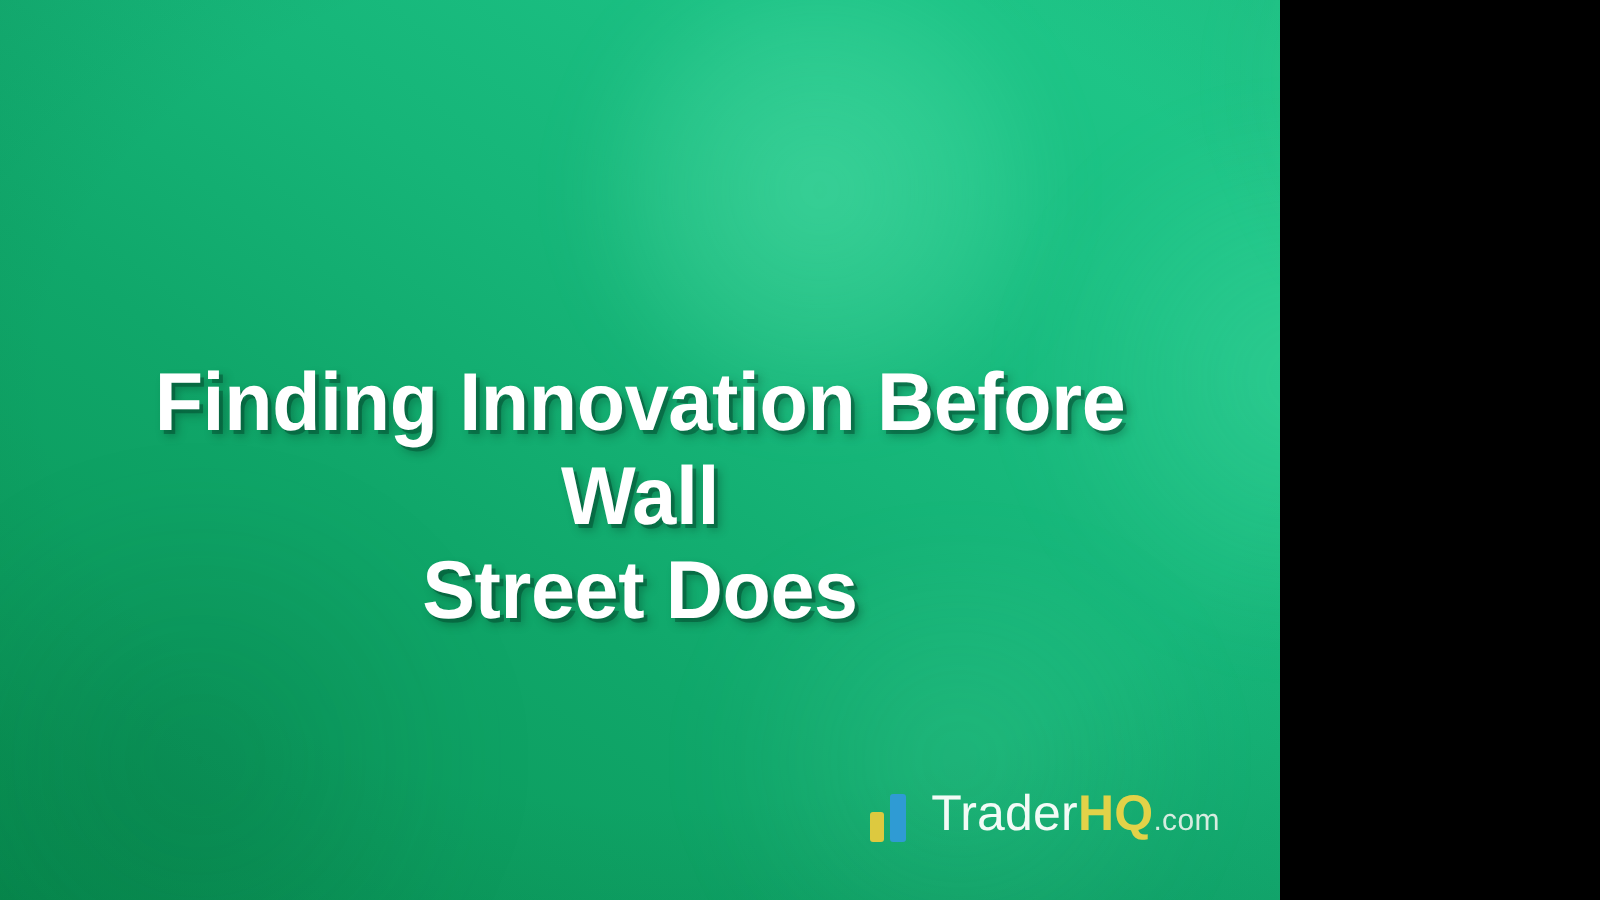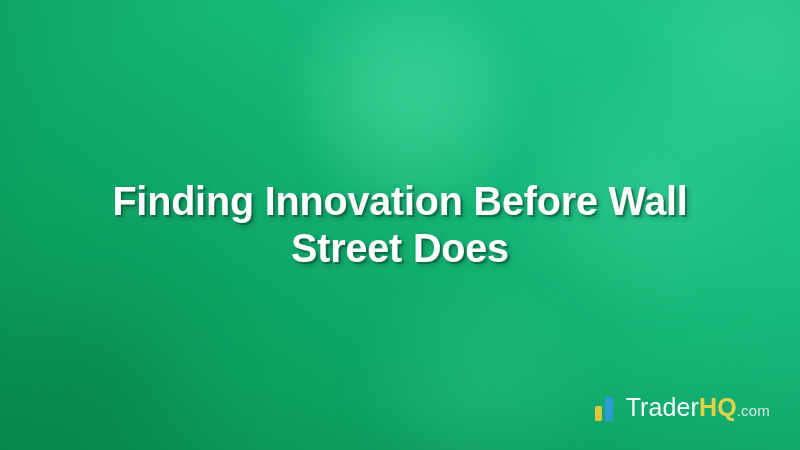--- a/index.html
+++ b/index.html
@@ -3,21 +3,21 @@
 <meta charset="utf-8">
 <title>TraderHQ Title Card</title>
 <style>
   html, body {
     margin: 0;
     padding: 0;
     background: #000;
   }
   #stage {
     position: relative;
-    width: 800px;
+    width: 640px;
     height: 450px;
     overflow: hidden;
     font-family: "Liberation Sans", "DejaVu Sans", sans-serif;
     background: #a16207;
   }
 
   
   .bg-base {
     position: absolute;
     inset: 0;

